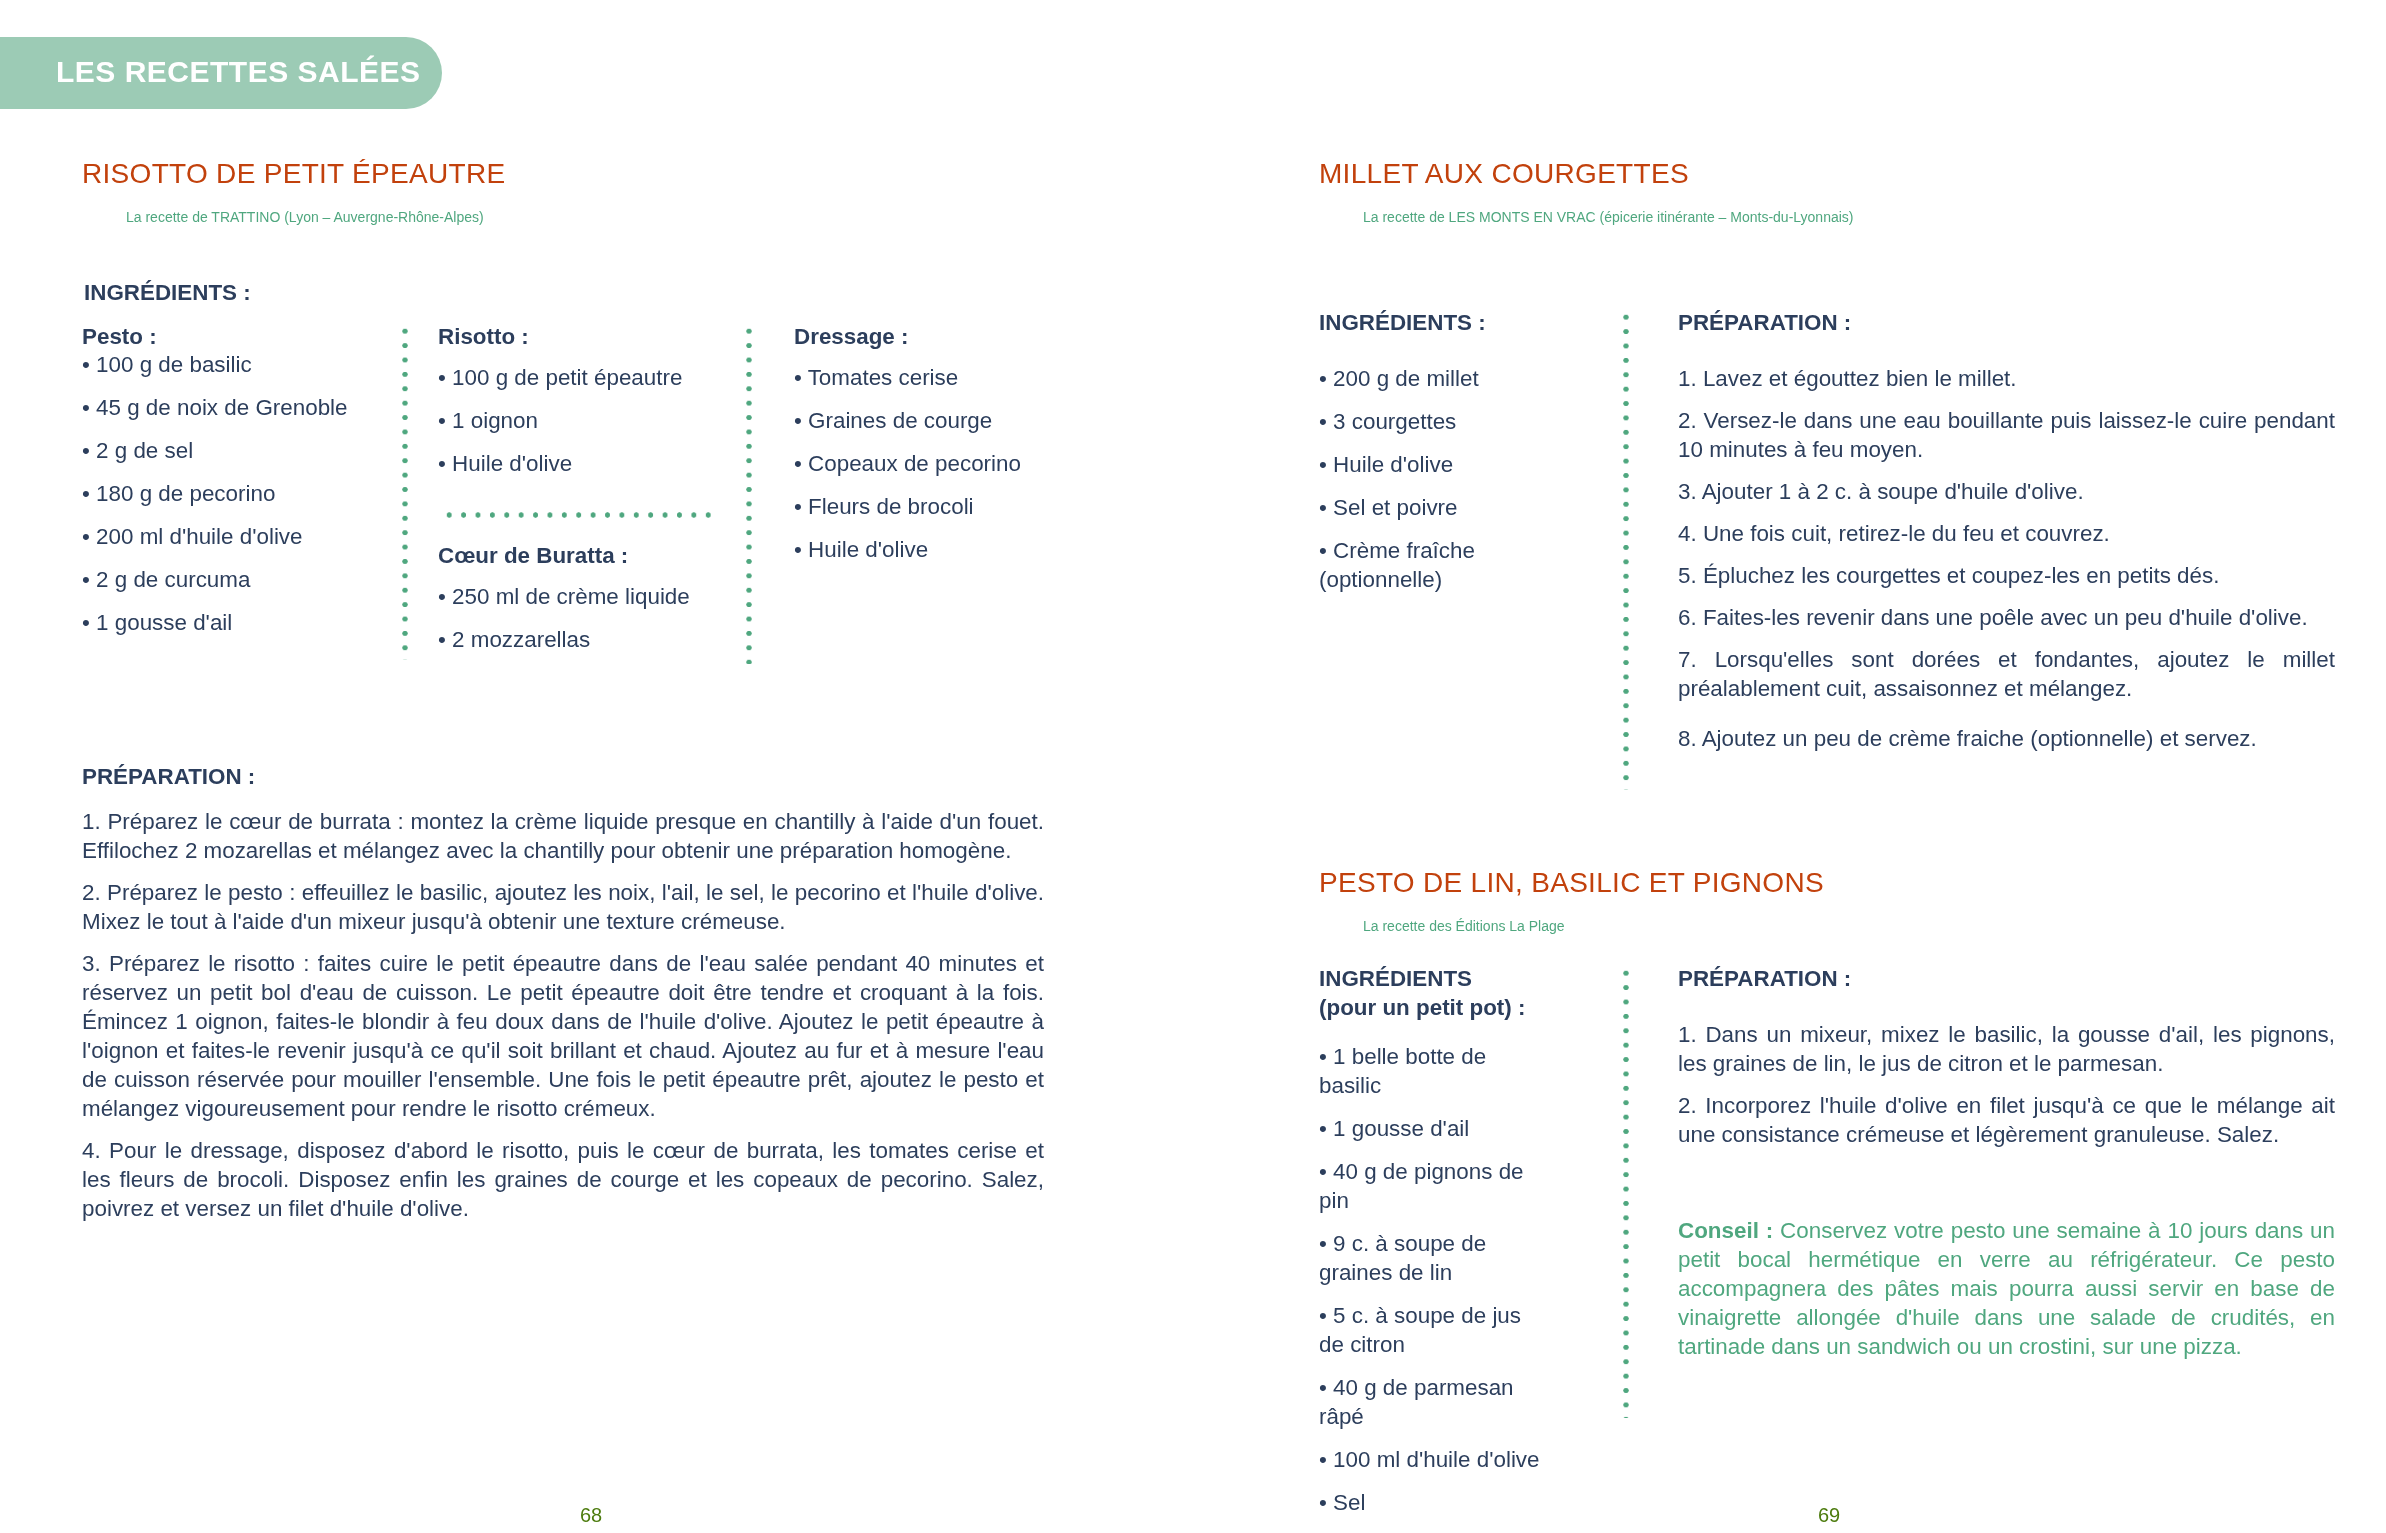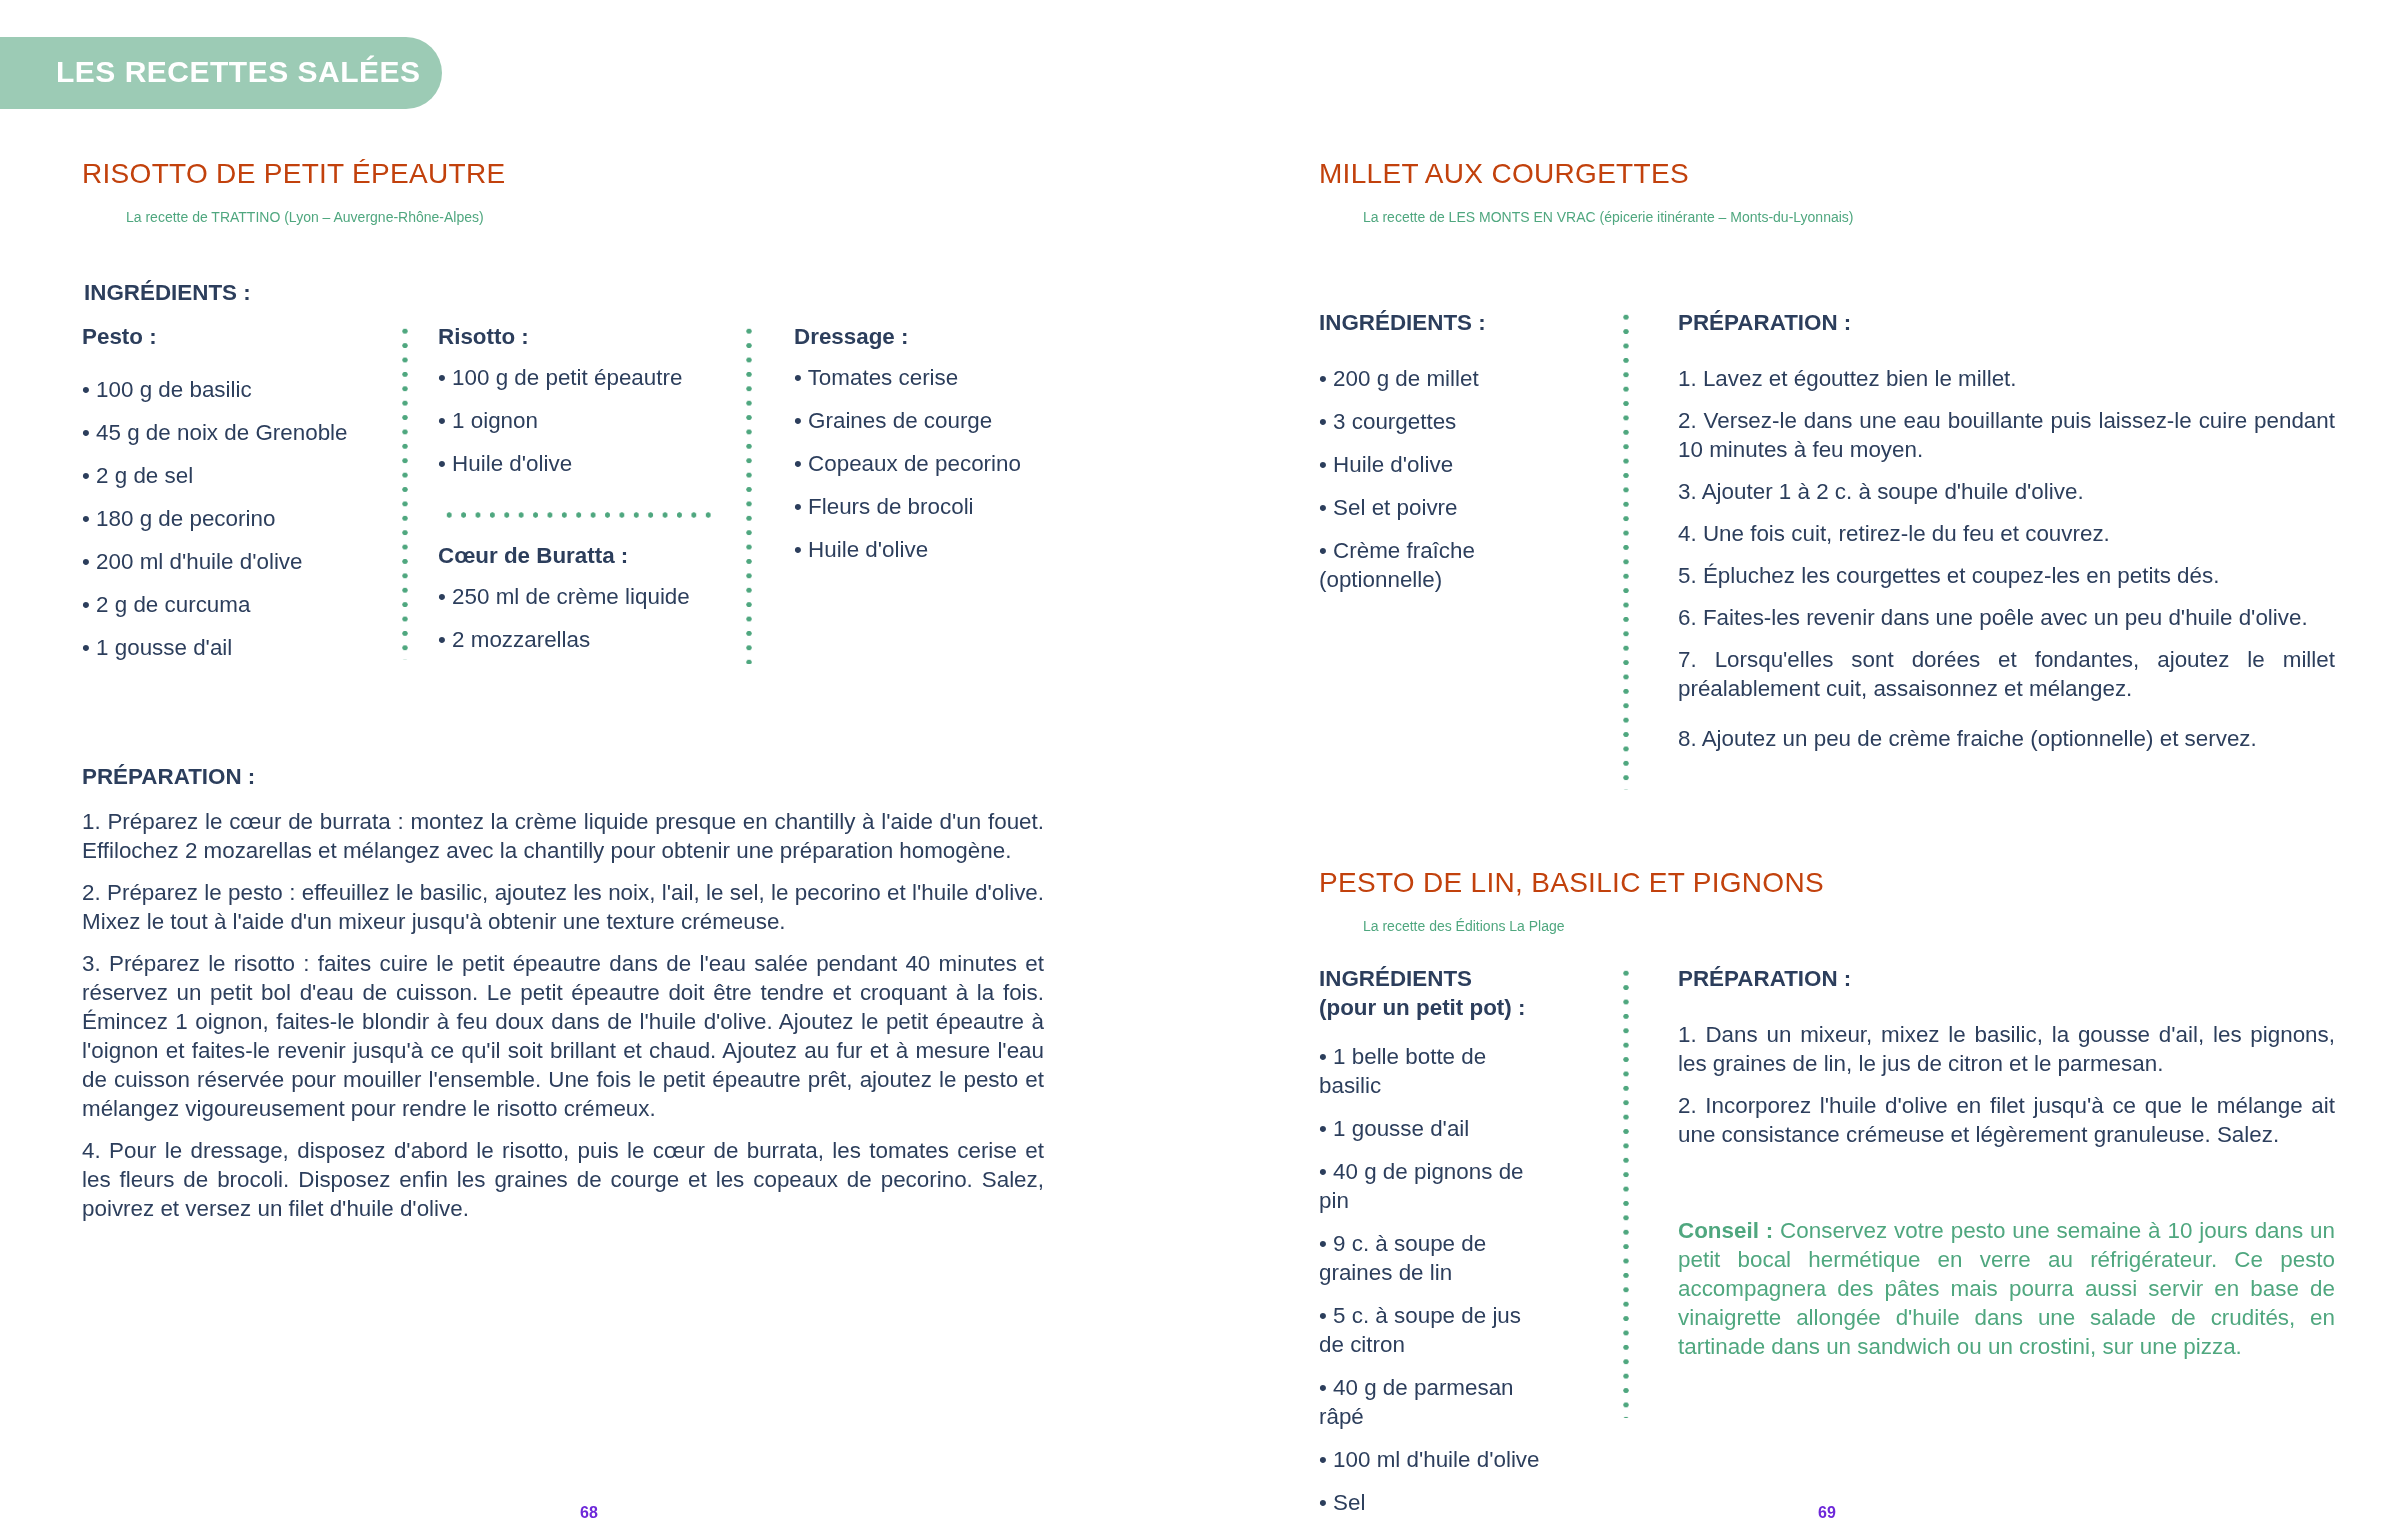--- a/index.html
+++ b/index.html
@@ -13,39 +13,39 @@
   .sub { color:#4fa77f; font-size:14px; white-space:nowrap;margin-left:44px; }
   .h { font-size:22.4px; font-weight:bold; color:#2c3e5c; white-space:nowrap; }
   .list { list-style:none; margin:0; padding:0; }
   .list li { font-size:22.4px; line-height:29px; margin-bottom:14px; }
   .list li::before { content:"• "; }
   .para { font-size:22.4px; line-height:29px; text-align:justify; margin:0 0 13px 0; }
   .vdots { position:absolute; width:5.6px; background-image:radial-gradient(circle, #4fa77f 2.3px, transparent 2.8px);
            background-size:5.6px 14.4px; background-repeat:repeat-y; }
   .hdots { position:absolute; height:5.6px; background-image:radial-gradient(circle, #4fa77f 2.3px, transparent 2.8px);
            background-size:14.4px 5.6px; background-repeat:repeat-x; }
-  .pnum { position:absolute; font-size:16px; font-weight:bold; color:#6d28d9; }
+  .pnum { position:absolute; font-size:20px; font-weight:normal; color:#4d7c0f; }
   .conseil { color:#4fa77f; }
   .conseil b { font-weight:bold; }
 </style>
 </head>
 <body>
 
 <div class="tab">
   <span>LES RECETTES SALÉES</span>
 </div>
 
 <div>
   <div class="abs title" style="left:82px; top:158px;">RISOTTO DE PETIT ÉPEAUTRE</div>
   <div class="abs sub" style="left:82px; top:209px;">La recette de TRATTINO  (Lyon – Auvergne-Rhône-Alpes)</div>
 
   <div class="abs h" style="left:84px; top:280px;">INGRÉDIENTS :</div>
 
   <div class="abs" style="left:82px; top:324px; width:308px;">
-    <div class="h" style="margin-bottom:25px;">Pesto :</div>
+    <div class="h" style="margin-bottom:0;">Pesto :</div>
     <ul class="list">
       <li>100 g de basilic</li>
       <li>45 g de noix de Grenoble</li>
       <li>2 g de sel</li>
       <li>180 g de pecorino</li>
       <li>200 ml d'huile d'olive</li>
       <li>2 g de curcuma</li>
       <li>1 gousse d'ail</li>
     </ul>
   </div>

